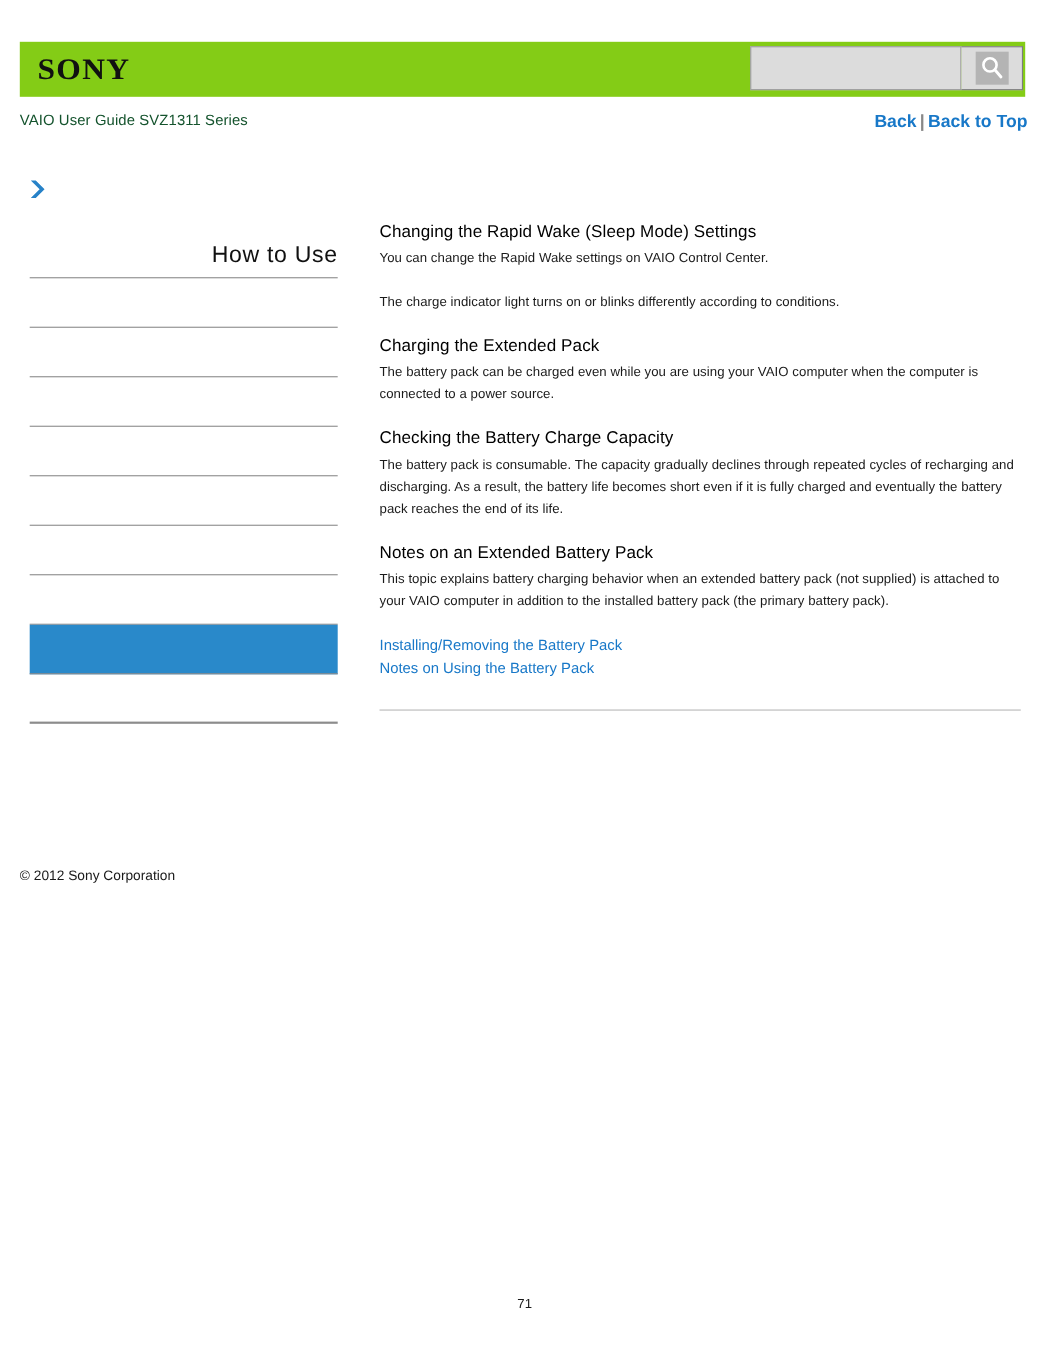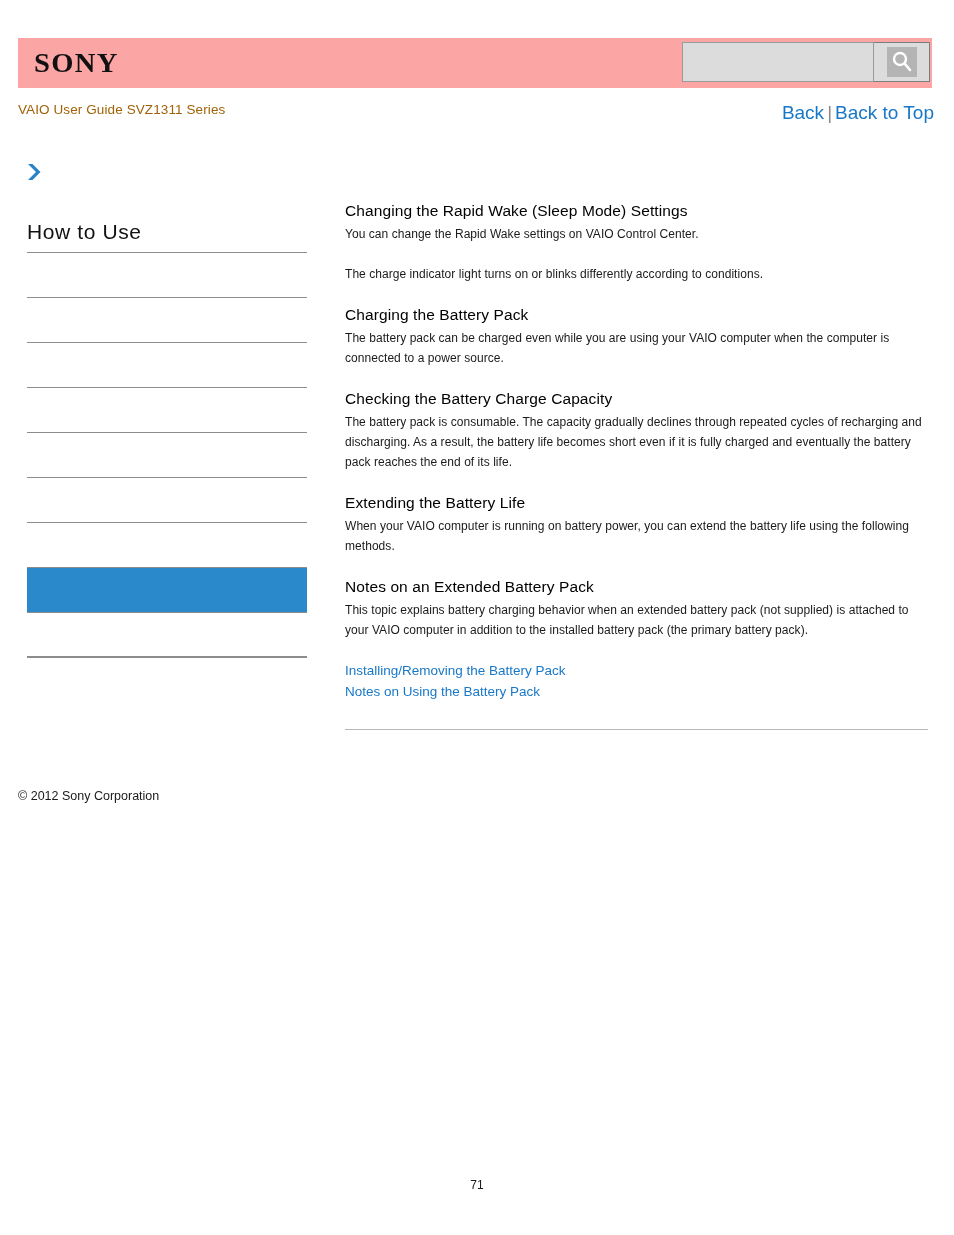--- a/index.html
+++ b/index.html
@@ -16,21 +16,21 @@
     -webkit-font-smoothing: antialiased;
   }
 
   
   .header-bar {
     position: absolute;
     left: 18px;
     top: 38px;
     width: 914px;
     height: 50px;
-    background: #fca5a5;
+    background: #84cc16;
     box-sizing: border-box;
   }
   .sony-logo {
     position: absolute;
     left: 16px;
     top: 8px;
     font-family: "Liberation Serif", serif;
     font-weight: bold;
     font-size: 27px;
     letter-spacing: 1.2px;
@@ -81,29 +81,30 @@
     justify-content: center;
   }
   .search-button svg { display: block; }
 
   
   .guide-title {
     position: absolute;
     left: 18px;
     top: 102px;
     font-size: 13.5px;
-    color: #a16207;
+    color: #14532d;
     letter-spacing: 0.1px;
   }
   .nav-links {
     position: absolute;
     right: 20px;
     top: 102px;
-    font-size: 19px;
+    font-size: 16px;
     white-space: nowrap;
+    font-weight: bold;
   }
   .nav-links a {
     color: #1878c8;
     text-decoration: none;
     cursor: pointer;
   }
   .nav-links .sep {
     color: #888888;
     margin: 0 3px;
   }
@@ -127,20 +128,21 @@
     width: 280px;
   }
   .sidebar-heading {
     font-size: 21px;
     font-weight: normal;
     color: #111111;
     letter-spacing: 0.6px;
     padding-bottom: 8px;
     margin: 0;
     border-bottom: 1px solid #8c8c8c;
+    text-align: right;
   }
   .nav-item {
     height: 45px;
     box-sizing: border-box;
     border-bottom: 1px solid #8c8c8c;
     display: flex;
     align-items: center;
     color: #ffffff;
     font-size: 13px;
     cursor: pointer;
@@ -265,33 +267,29 @@
   <div class="topic">
     <a class="topic-link" href="#">Changing the Rapid Wake (Sleep Mode) Settings</a>
     <p class="topic-desc">You can change the Rapid Wake settings on VAIO Control Center.</p>
   </div>
 
   <div class="topic">
     <p class="topic-desc">The charge indicator light turns on or blinks differently according to conditions.</p>
   </div>
 
   <div class="topic">
-    <a class="topic-link" href="#">Charging the Battery Pack</a>
+    <a class="topic-link" href="#">Charging the Extended Pack</a>
     <p class="topic-desc">The battery pack can be charged even while you are using your VAIO computer when the computer is connected to a power source.</p>
   </div>
 
   <div class="topic">
     <a class="topic-link" href="#">Checking the Battery Charge Capacity</a>
     <p class="topic-desc">The battery pack is consumable. The capacity gradually declines through repeated cycles of recharging and discharging. As a result, the battery life becomes short even if it is fully charged and eventually the battery pack reaches the end of its life.</p>
   </div>
 
-  <div class="topic">
-    <a class="topic-link" href="#">Extending the Battery Life</a>
-    <p class="topic-desc">When your VAIO computer is running on battery power, you can extend the battery life using the following methods.</p>
-  </div>
 
   <div class="topic">
     <a class="topic-link" href="#">Notes on an Extended Battery Pack</a>
     <p class="topic-desc">This topic explains battery charging behavior when an extended battery pack (not supplied) is attached to your VAIO computer in addition to the installed battery pack (the primary battery pack).</p>
   </div>
 
   <div class="related">
     <a href="#">Installing/Removing the Battery Pack</a>
     <a href="#">Notes on Using the Battery Pack</a>
   </div>

